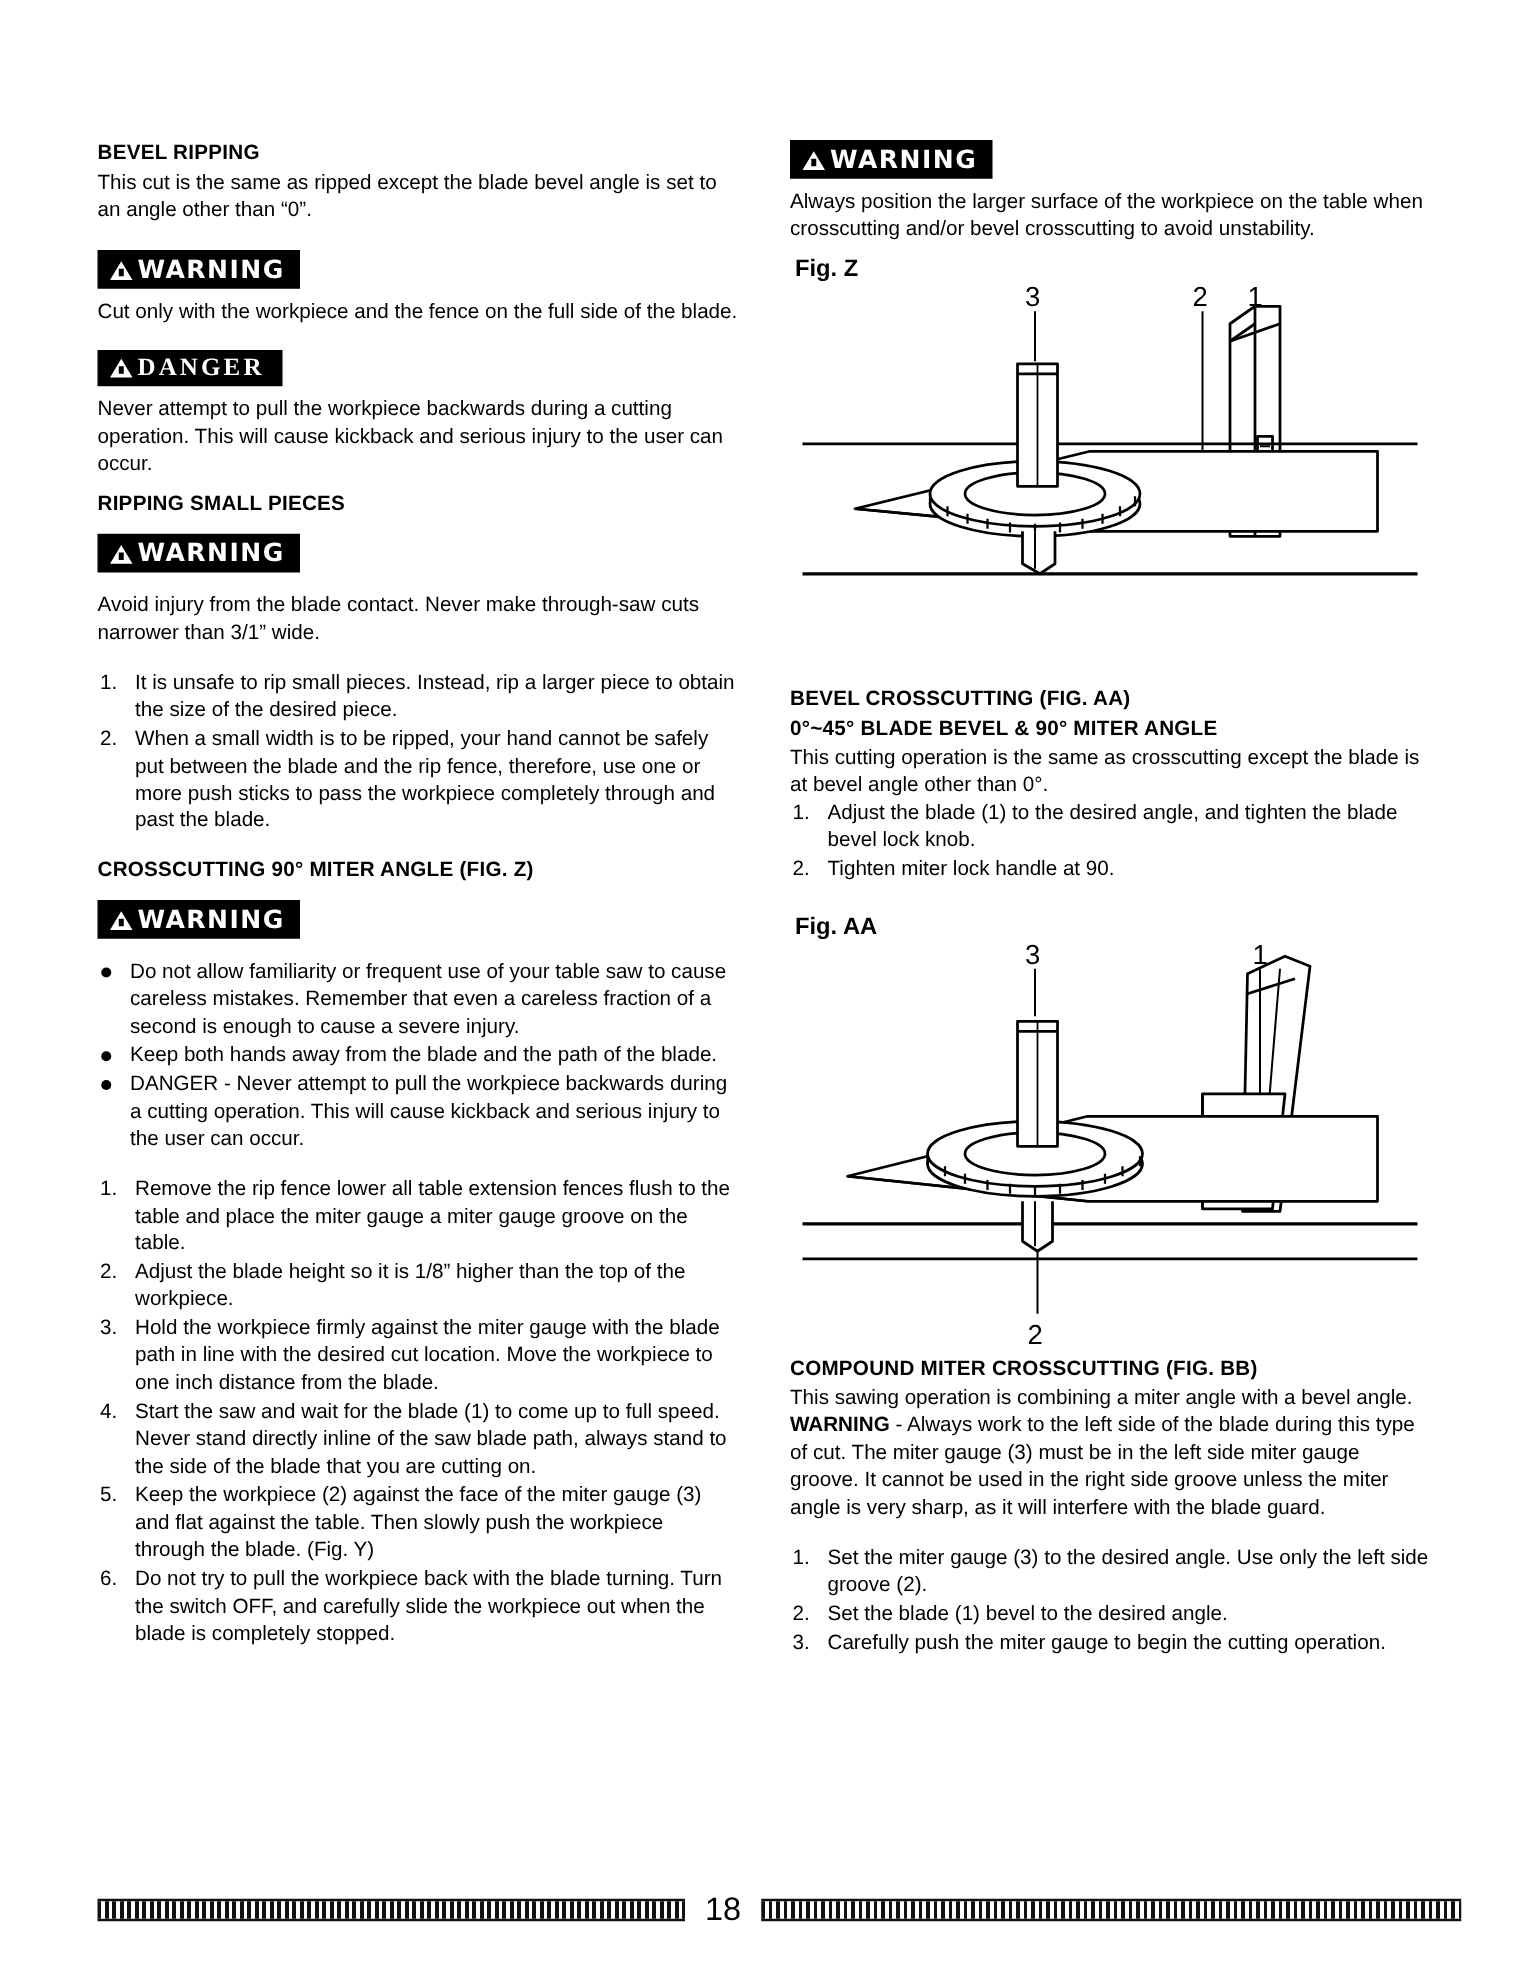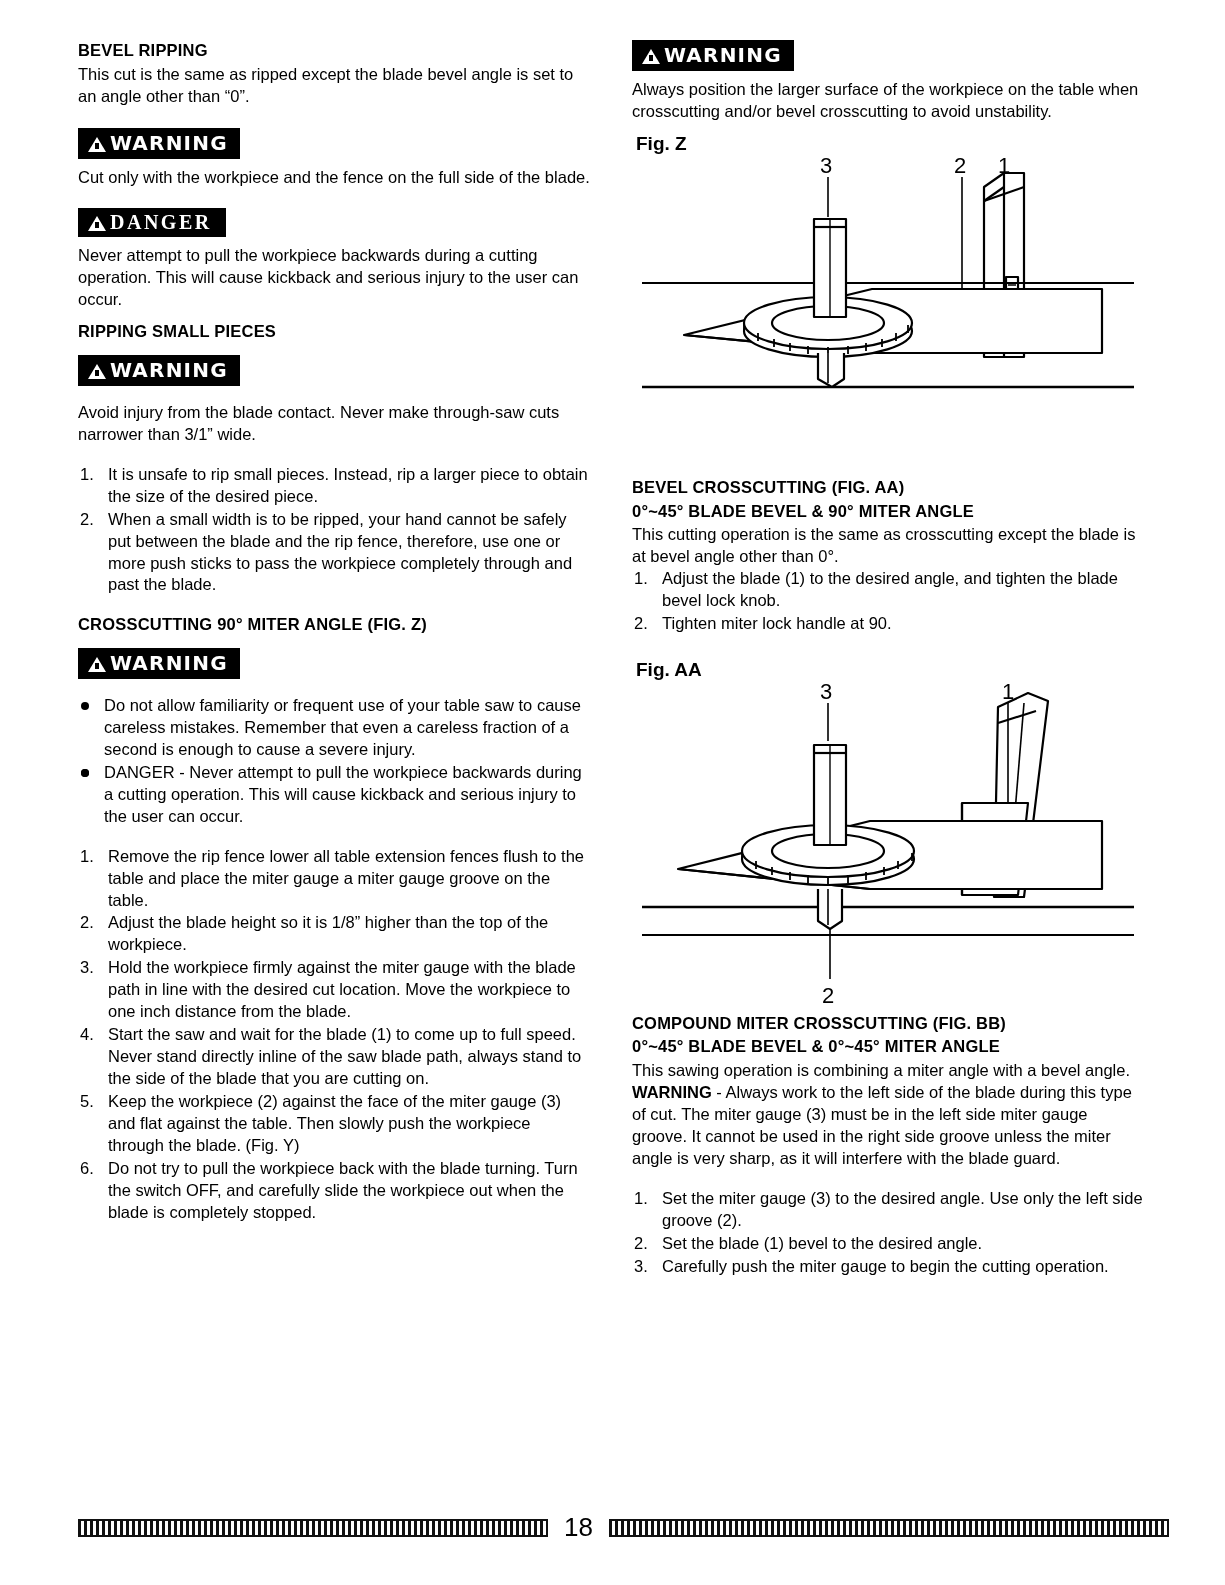--- a/index.html
+++ b/index.html
@@ -13,21 +13,21 @@
     font-family: "Liberation Sans", sans-serif;
     color: #000000;
     position: relative;
     overflow: hidden;
   }
   .page {
     position: relative;
     width: 1139px;
     height: 1585px;
     box-sizing: border-box;
-    padding: 40px 60px 0 78px;
+    padding: 112px 60px 0 78px;
   }
   .cols {
     display: flex;
     gap: 42px;
     align-items: flex-start;
   }
   .col {
     width: 512px;
     flex: 0 0 512px;
   }
@@ -191,21 +191,21 @@
       </ol>
 
       <div class="gap-s"></div>
       <h2 class="sec">CROSSCUTTING 90° MITER ANGLE (FIG. Z)</h2>
 
       <div class="banner warn"><span class="tri"></span><span>WARNING</span></div>
       <div class="gap-s"></div>
 
       <ul class="bul">
         <li><span class="dot"></span><span>Do not allow familiarity or frequent use of your table saw to cause careless mistakes. Remember that even a careless fraction of a second is enough to cause a severe injury.</span></li>
-        <li><span class="dot"></span></li>
+        <li><span class="dot"></span><span>Keep both hands away from the blade and the path of the blade.</span></li>
         <li><span class="dot"></span><span>DANGER - Never attempt to pull the workpiece backwards during a cutting operation.  This will cause kickback and serious injury to the user can occur.</span></li>
       </ul>
 
       <div class="gap-s"></div>
       <ol class="num">
         <li><span class="n">1.</span><span>Remove the rip fence lower all table extension fences flush to the table and place the miter gauge a miter gauge groove on the table.</span></li>
         <li><span class="n">2.</span><span>Adjust the blade height so it is 1/8” higher than the top of the workpiece.</span></li>
         <li><span class="n">3.</span><span>Hold the workpiece firmly against the miter gauge with the blade path in line with the desired cut location. Move the workpiece to one inch distance from the blade.</span></li>
         <li><span class="n">4.</span><span>Start the saw and wait for the blade (1) to come up to full speed.  Never stand directly inline of the saw blade path, always stand to the side of the blade that you are cutting on.</span></li>
         <li><span class="n">5.</span><span>Keep the workpiece (2) against the face of the miter gauge (3) and flat against the table. Then slowly push the workpiece through the blade. (Fig. Y)</span></li>
@@ -311,21 +311,20 @@
           </g>
           <g font-family="Liberation Sans, sans-serif" font-size="22" fill="#000">
             <text x="188" y="16">3</text>
             <text x="370" y="16">1</text>
             <text x="190" y="320">2</text>
           </g>
         </svg>
       </div>
 
       <h2 class="sec">COMPOUND MITER CROSSCUTTING (FIG. BB)</h2>
-      <h2 class="sec">0°~45° BLADE BEVEL &amp; 0°~45° MITER ANGLE</h2>
       <p class="body tight">This sawing operation is combining a miter angle with a bevel angle.</p>
       <p class="body"><span style="font-weight:bold">WARNING</span><span> - Always work to the left side of the blade during this type of cut. The miter gauge (3) must be in the left side miter gauge groove. It cannot be used in the right side groove unless the miter angle is very sharp, as it will interfere with the blade guard.</span></p>
 
       <div class="gap-s"></div>
       <ol class="num">
         <li><span class="n">1.</span><span>Set the miter gauge (3) to the desired angle. Use only the left side groove (2).</span></li>
         <li><span class="n">2.</span><span>Set the blade (1) bevel to the desired angle.</span></li>
         <li><span class="n">3.</span><span>Carefully push the miter gauge to begin the cutting operation.</span></li>
       </ol>
     </div>

